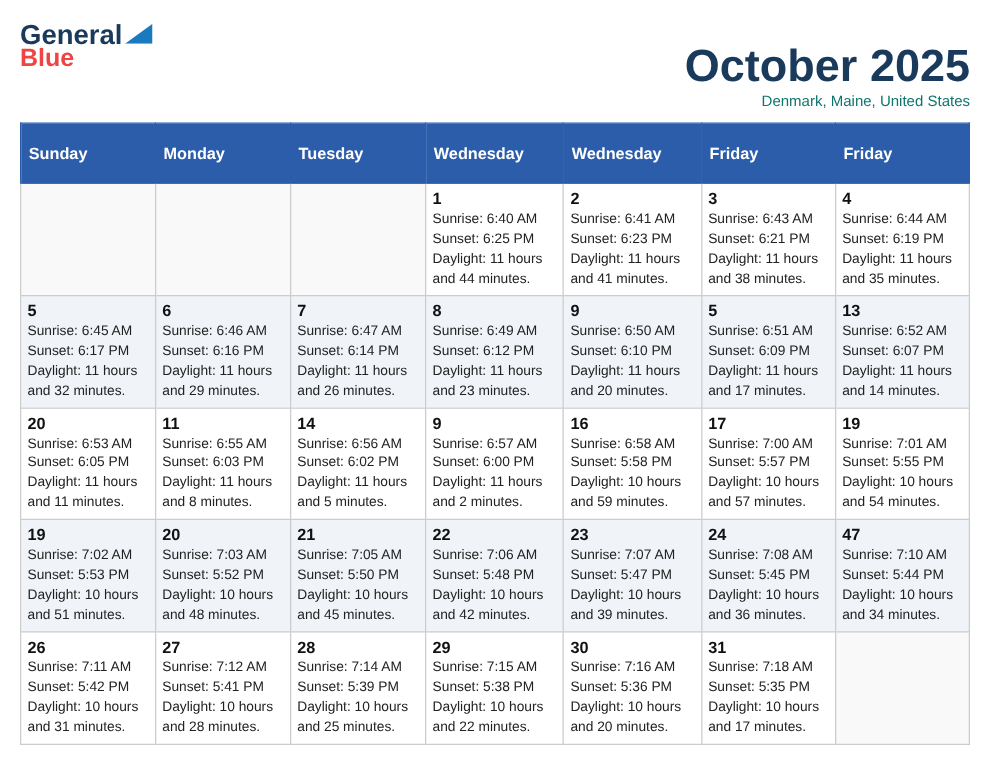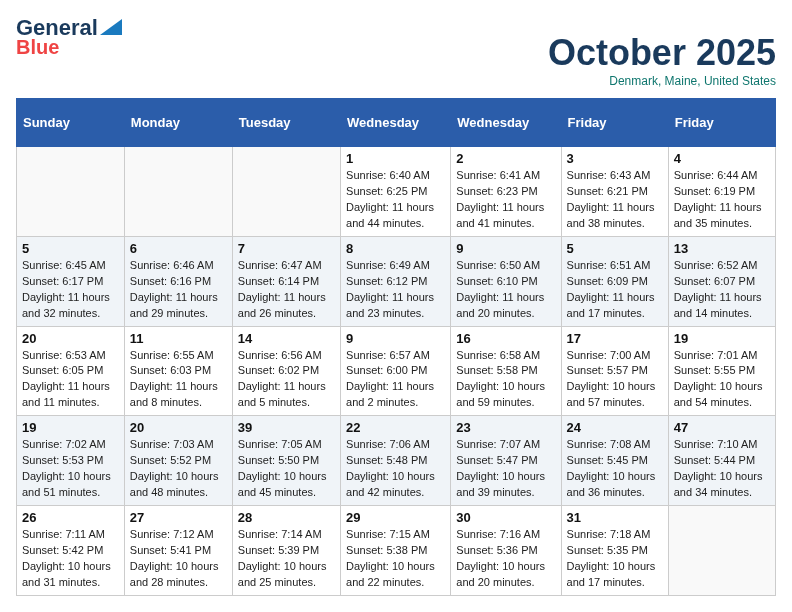--- a/index.html
+++ b/index.html
@@ -197,21 +197,21 @@
       <tr class="row-shade">
         <td>
           <div class="day-num">19</div>
           <div class="day-info">Sunrise: 7:02 AM<br>Sunset: 5:53 PM<br>Daylight: 10 hours<br>and 51 minutes.</div>
         </td>
         <td>
           <div class="day-num">20</div>
           <div class="day-info">Sunrise: 7:03 AM<br>Sunset: 5:52 PM<br>Daylight: 10 hours<br>and 48 minutes.</div>
         </td>
         <td>
-          <div class="day-num">39</div>
+          <div class="day-num">21</div>
           <div class="day-info">Sunrise: 7:05 AM<br>Sunset: 5:50 PM<br>Daylight: 10 hours<br>and 45 minutes.</div>
         </td>
         <td>
           <div class="day-num">22</div>
           <div class="day-info">Sunrise: 7:06 AM<br>Sunset: 5:48 PM<br>Daylight: 10 hours<br>and 42 minutes.</div>
         </td>
         <td>
           <div class="day-num">23</div>
           <div class="day-info">Sunrise: 7:07 AM<br>Sunset: 5:47 PM<br>Daylight: 10 hours<br>and 39 minutes.</div>
         </td>

